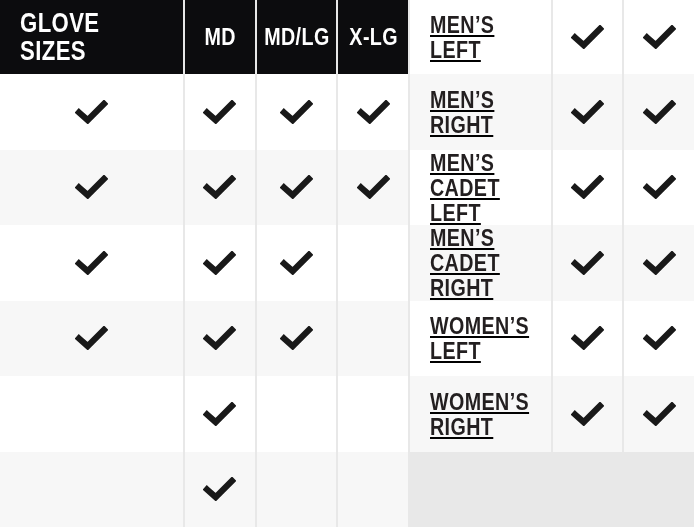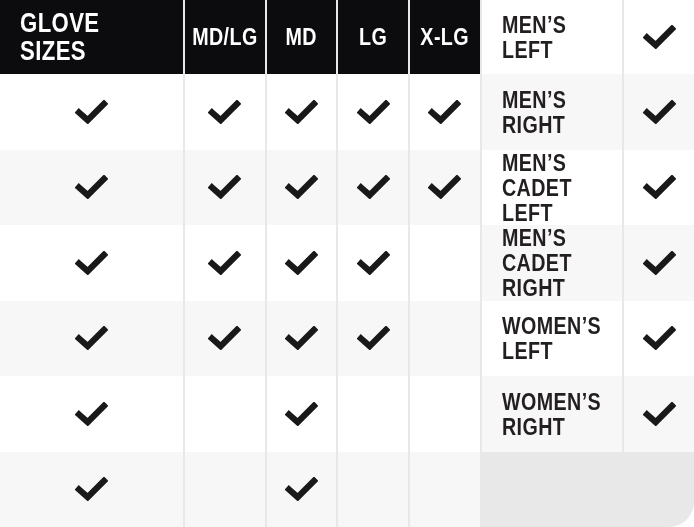--- a/index.html
+++ b/index.html
@@ -14,36 +14,35 @@
   *{box-sizing:border-box;margin:0;padding:0;}
   html,body{width:694px;height:527px;overflow:hidden;background:#fff;
     font-family:"Liberation Sans", sans-serif;}
   .table{
     width:694px;height:527px;
     display:grid;
     grid-template-columns:183px repeat(6,1fr);
     grid-template-rows:74px repeat(6,1fr);
     column-gap:2px;
     background:var(--separator);
-    border-radius:25px;
   }
   .cell{display:flex;align-items:center;justify-content:center;}
   .head{background:var(--header-bg);color:var(--header-text);}
   .title-cell{justify-content:flex-start;padding-left:20px;}
   .title{
     font-size:27px;font-weight:bold;line-height:28px;letter-spacing:0.5px;
     white-space:pre-line;
     transform:scaleX(0.82);transform-origin:left center;
   }
   .col-label{
     font-size:24px;font-weight:bold;letter-spacing:0.5px;
     transform:scaleX(0.82);transform-origin:center;
     white-space:nowrap;
   }
-  .row-label-cell{justify-content:flex-start;padding-left:20px;}
+  .row-label-cell{justify-content:flex-start;padding-left:20px;text-decoration:underline;}
   .row-label{
     color:var(--label-text);
     font-size:24px;font-weight:bold;line-height:25px;letter-spacing:0.5px;
     white-space:pre-line;
     transform:scaleX(0.82);transform-origin:left center;
   }
   .r-even{background:var(--row-bg);}
   .r-odd{background:var(--row-alt-bg);}
   .check{width:33px;height:24px;display:block;}
   .check polyline{
@@ -54,27 +53,24 @@
 </head>
 <body>
 
 <div class="table">
   <div class="cell head title-cell">
     <span class="title">GLOVE
 SIZES</span>
   </div>
 
     <div class="cell head">
+      <span class="col-label">MD</span>
+    </div>
+    <div class="cell head">
       <span class="col-label">MD/LG</span>
-    </div>
-    <div class="cell head">
-      <span class="col-label">MD</span>
-    </div>
-    <div class="cell head">
-      <span class="col-label">LG</span>
     </div>
     <div class="cell head">
       <span class="col-label">X-LG</span>
     </div>
     <div class="cell row-label-cell r-even">
       <span class="row-label">MEN’S
 LEFT</span>
     </div>
     <div class="cell r-even">
       <svg class="check" viewBox="0 0 34 25">

